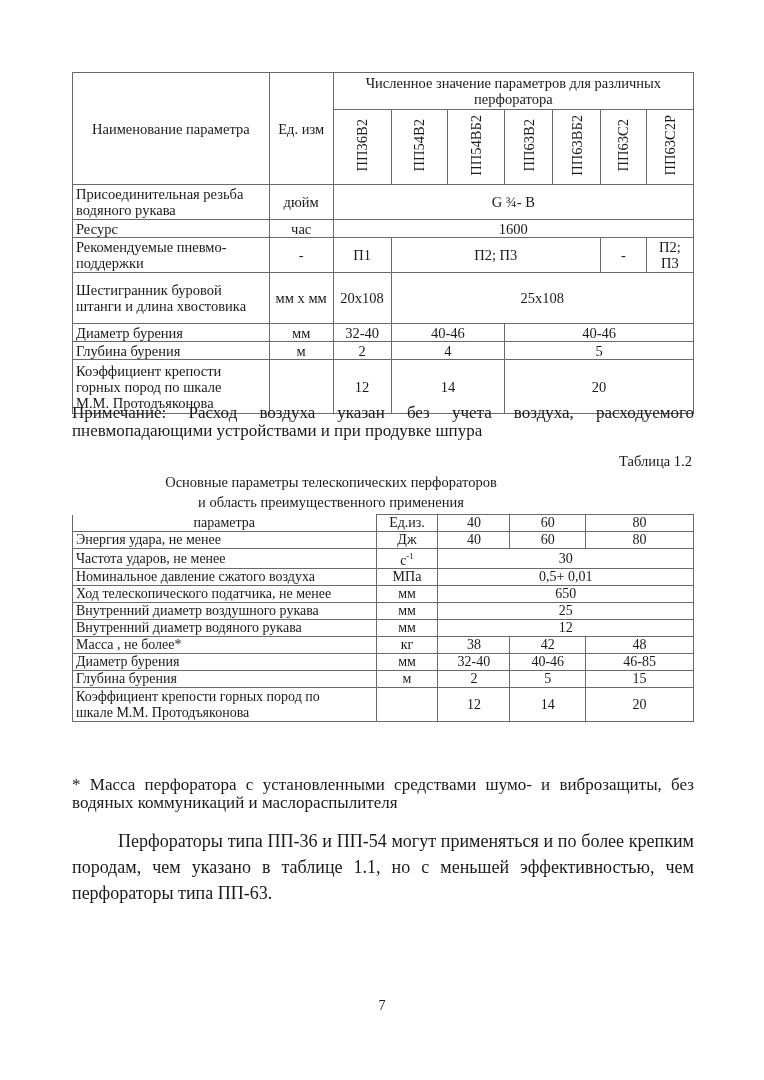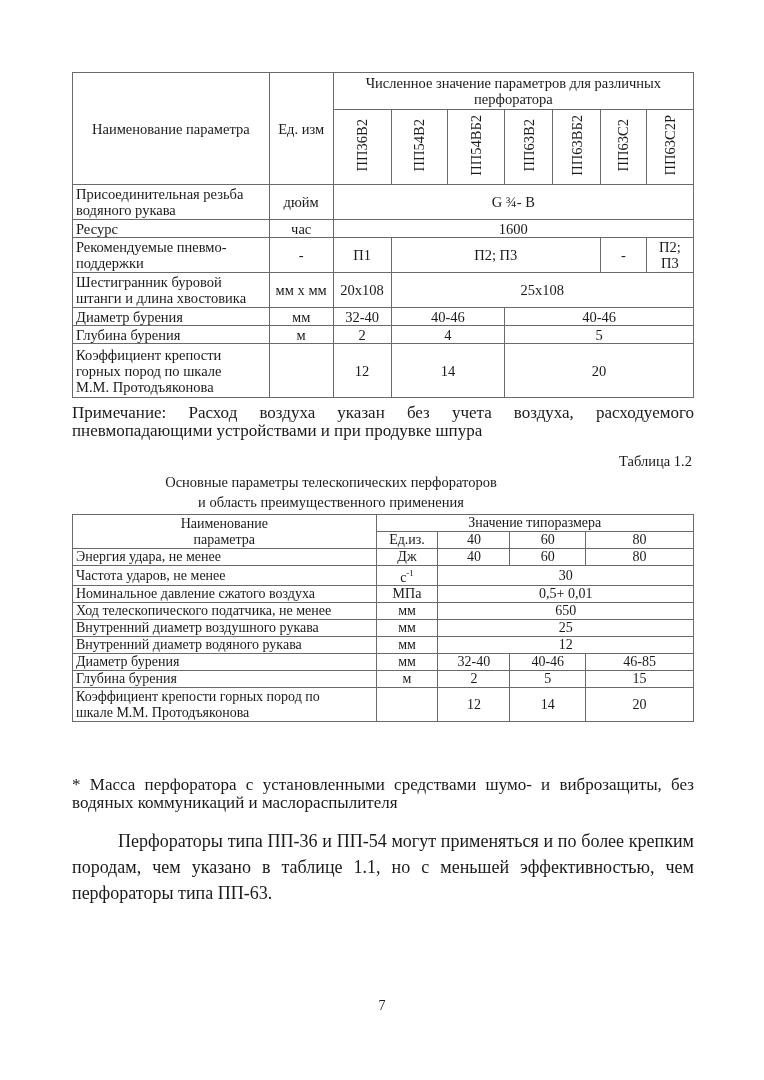--- a/index.html
+++ b/index.html
@@ -61,21 +61,21 @@
     <td class="c" colspan="7">1600</td>
   </tr>
   <tr style="height:35px">
     <td class="l" style="padding-right:20px">Рекомендуемые пневмо-поддержки</td>
     <td class="c">-</td>
     <td class="c">П1</td>
     <td class="c" colspan="4">П2; П3</td>
     <td class="c">-</td>
     <td class="c" style="padding:0 10px">П2; П3</td>
   </tr>
-  <tr style="height:35px">
+  <tr style="height:51px">
     <td class="l">Шестигранник буровой штанги и длина хвостовика</td>
     <td class="c" style="padding:0 4px">мм х мм</td>
     <td class="c" style="word-break:break-all">20x108</td>
     <td class="c" colspan="6">25x108</td>
   </tr>
   <tr style="height:18px">
     <td class="l">Диаметр бурения</td>
     <td class="c">мм</td>
     <td class="c">32-40</td>
     <td class="c" colspan="2">40-46</td>
@@ -106,24 +106,20 @@
 
 <table id="t2">
   <colgroup>
     <col style="width:304px">
       <col style="width:62px">
       <col style="width:72px">
       <col style="width:76px">
       <col style="width:108px">
   </colgroup>
   <tbody>
-      <tr>
-    <td class="c" style="border-bottom:none">Наименование</td>
-    <td class="c" colspan="4">Значение типоразмера</td>
-  </tr>
   <tr>
     <td class="c" style="border-top:none">параметра</td>
     <td class="c">Ед.из.</td>
     <td class="c">40</td>
     <td class="c">60</td>
     <td class="c">80</td>
   </tr>
   <tr>
     <td class="l">Энергия удара, не менее</td>
     <td class="c">Дж</td>
@@ -150,20 +146,27 @@
     <td class="l">Внутренний диаметр воздушного рукава</td>
     <td class="c">мм</td>
     <td class="c" colspan="3">25</td>
   </tr>
   <tr>
     <td class="l">Внутренний диаметр водяного рукава</td>
     <td class="c">мм</td>
     <td class="c" colspan="3">12</td>
   </tr>
   <tr>
+    <td class="l">Масса , не более*</td>
+    <td class="c">кг</td>
+    <td class="c">38</td>
+    <td class="c">42</td>
+    <td class="c">48</td>
+  </tr>
+  <tr>
     <td class="l">Диаметр бурения</td>
     <td class="c">мм</td>
     <td class="c">32-40</td>
     <td class="c">40-46</td>
     <td class="c">46-85</td>
   </tr>
   <tr>
     <td class="l">Глубина бурения</td>
     <td class="c">м</td>
     <td class="c">2</td>

